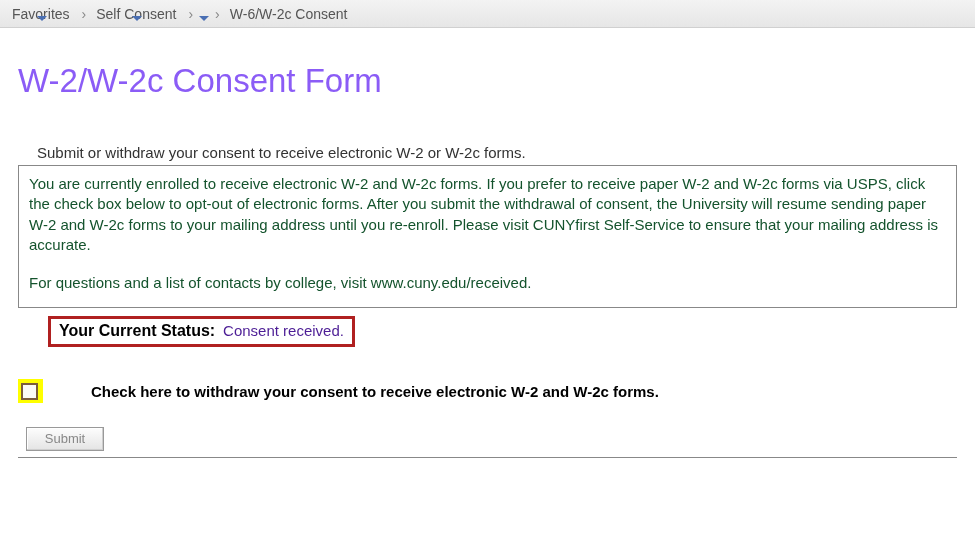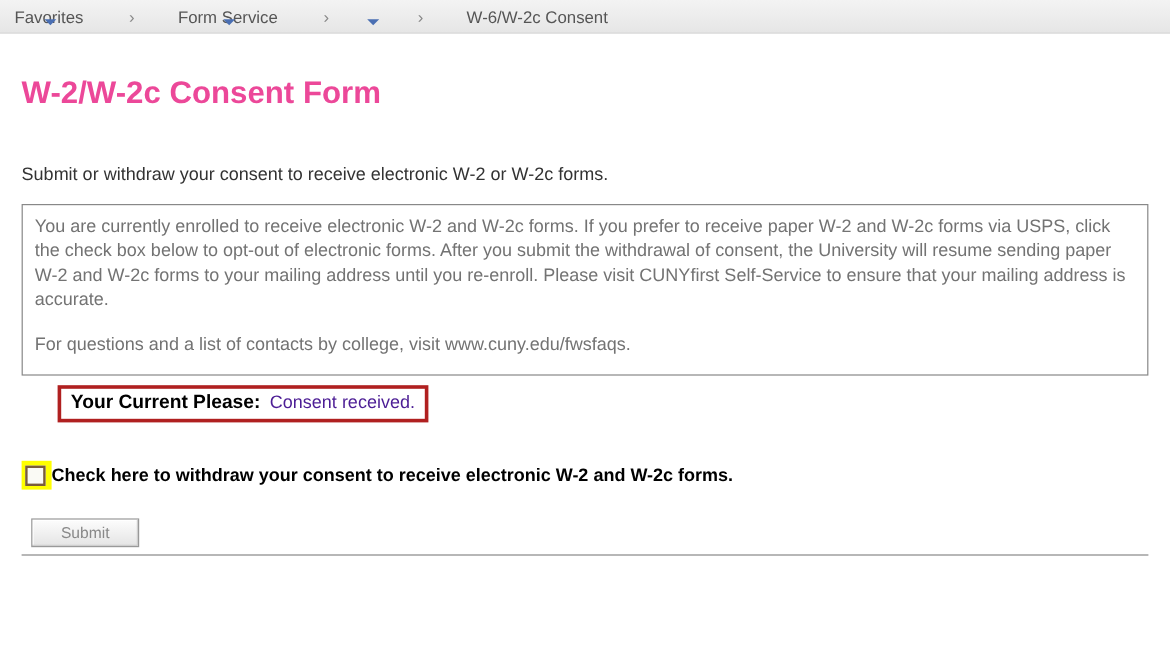--- a/index.html
+++ b/index.html
@@ -15,21 +15,20 @@
   .navbar {
     width: 100%;
     height: 28px;
     background: linear-gradient(to bottom, #f3f3f3 0%, #e6e6e6 100%);
     border-bottom: 1px solid #d0d0d0;
     display: flex;
     align-items: center;
     padding: 5px 4px;
     font-size: 14px;
     color: #555;
-    gap: 26px;
   }
   .nav-item {
     position: relative;
     padding: 0 10px 0 8px;
     height: 100%;
     display: flex;
     align-items: center;
     cursor: pointer;
     white-space: nowrap;
   }
@@ -45,37 +44,38 @@
   }
   .nav-sep {
     color: #888;
     padding: 0 2px;
   }
   
   .page {
     padding: 10px 18px 0 18px;
   }
   h1.page-title {
-    color: #ec4899;
-    font-size: 26px;
-    font-weight: bold;
+    color: #8b5cf6;
+    font-size: 33px;
+    font-weight: normal;
     margin: 24px 0 0 0;
   }
   .instr {
     margin-top: 44px;
     font-size: 15px;
     color: #333;
+    margin-left: 19px;
   }
   .info-box {
-    margin-top: 16px;
+    margin-top: 4px;
     border: 1px solid #888;
     padding: 8px 10px 14px 10px;
     font-size: 15px;
     line-height: 1.35;
-    color: #737373;
+    color: #14532d;
   }
   .info-box p { margin: 0; }
   .info-box p + p { margin-top: 18px; }
   .status-wrap {
     margin-top: 8px;
     margin-left: 30px;
     display: inline-block;
     border: 3px solid #b02020;
     padding: 3px 8px 4px 8px;
   }
@@ -105,25 +105,26 @@
     width: 17px; height: 17px;
     border: 2px solid #7a5c3a;
     background: #fafaf5;
     margin-right: 2px;
     cursor: pointer;
   }
   .consent-label {
     font-weight: bold;
     font-size: 15px;
     color: #000;
+    padding-left: 48px;
   }
   .submit-btn {
     margin-top: 24px;
     margin-left: 8px;
-    width: 90px; height: 24px;
+    width: 78px; height: 24px;
     background: linear-gradient(to bottom, #fdfdfd, #e4e4e4);
     border: 1px solid #999;
     color: #888;
     font-size: 13px;
     text-align: center;
     line-height: 22px;
     cursor: default;
     box-shadow: inset -1px -1px 0 #cecece, inset 1px 1px 0 #fff;
   }
   .rule {
@@ -136,45 +137,45 @@
 </head>
 <body>
 
 <div class="navbar">
   <div class="nav-item">
     <span>Favorites</span>
     <span class="caret"></span>
   </div>
   <span class="nav-sep">›</span>
   <div class="nav-item">
-    <span>Form Service</span>
+    <span>Self Consent</span>
     <span class="caret"></span>
   </div>
   <span class="nav-sep">›</span>
   <div class="nav-item">
     <span class="caret"></span>
   </div>
   <span class="nav-sep">›</span>
   <div class="nav-item">
     <span>W-6/W-2c Consent</span>
   </div>
 </div>
 
 <div class="page">
   <h1 class="page-title">W-2/W-2c Consent Form</h1>
 
   <div class="instr">Submit or withdraw your consent to receive electronic W-2 or W-2c forms.</div>
 
   <div class="info-box">
     <p>You are currently enrolled to receive electronic W-2 and W-2c forms.  If you prefer to receive paper W-2 and W-2c forms via USPS, click the check box below to opt-out of electronic forms.  After you submit the withdrawal of consent, the University will resume sending paper W-2 and W-2c forms to your mailing address until you re-enroll.  Please visit CUNYfirst Self-Service to ensure that your mailing address is accurate.</p>
-    <p>For questions and a list of contacts by college, visit www.cuny.edu/fwsfaqs.</p>
+    <p>For questions and a list of contacts by college, visit www.cuny.edu/received.</p>
   </div>
 
   <div class="status-wrap">
-    <span class="status-label">Your Current Please:</span>
+    <span class="status-label">Your Current Status:</span>
     <span class="status-value">Consent received.</span>
   </div>
 
   <div class="consent-row">
     <span class="hl">
       <span class="checkbox" role="checkbox" aria-checked="false"></span>
     </span>
     <span class="consent-label">Check here to withdraw your consent to receive electronic W-2 and W-2c forms.</span>
   </div>
 

